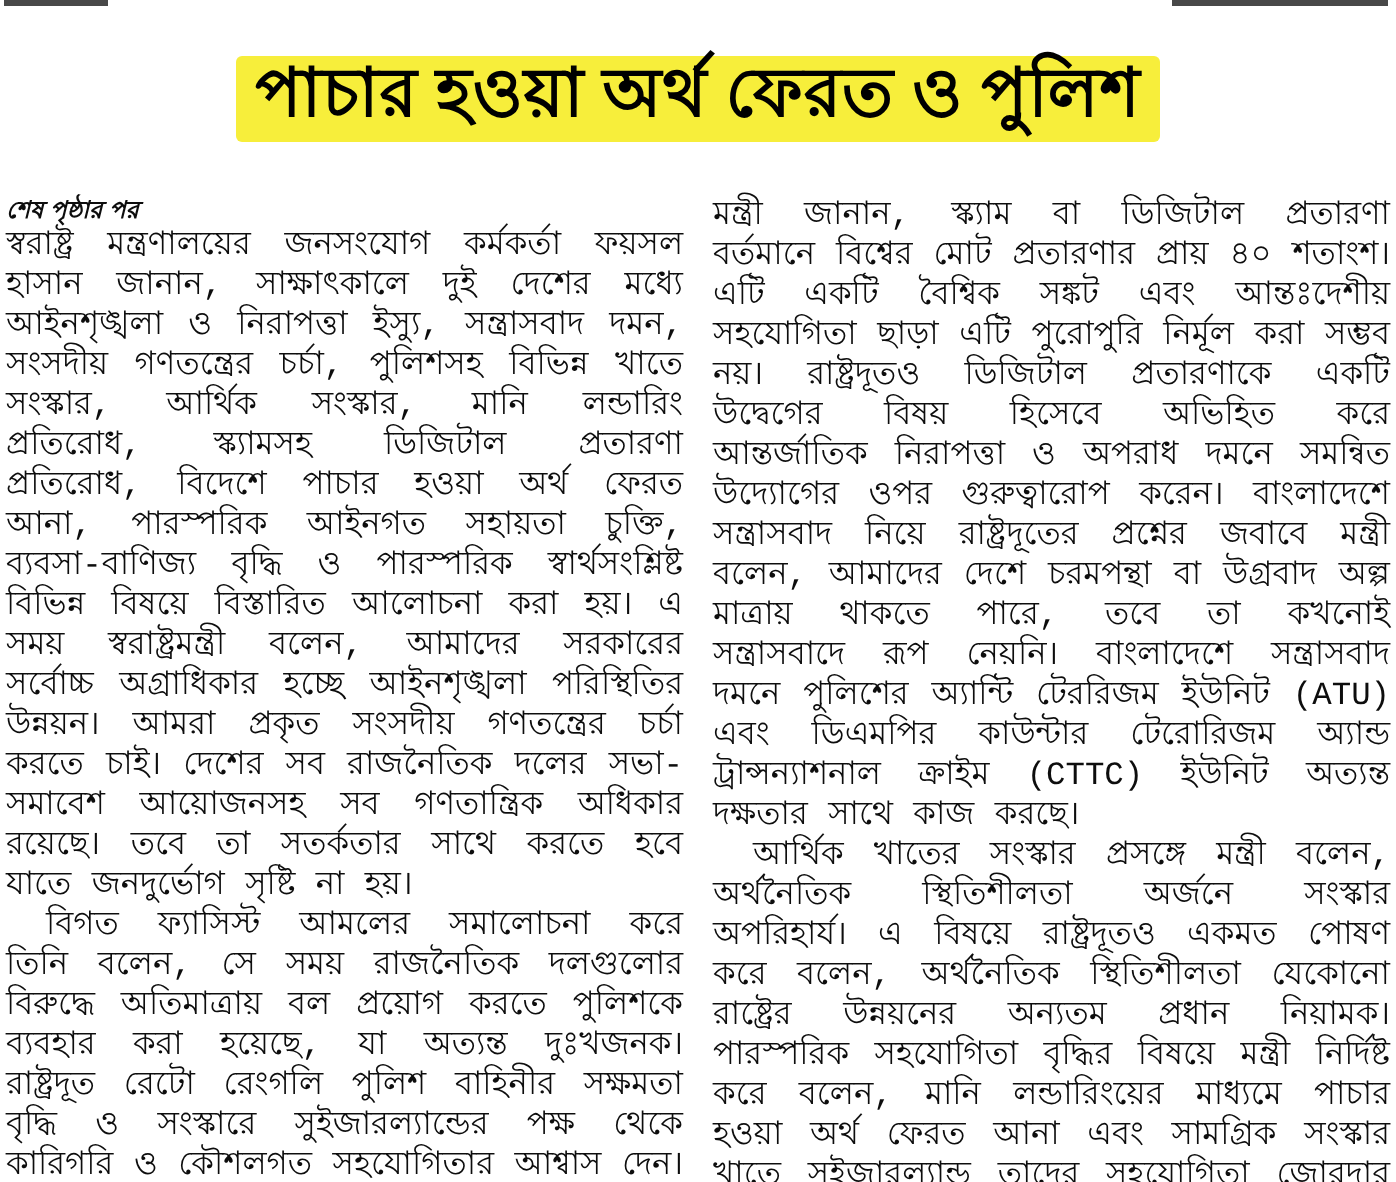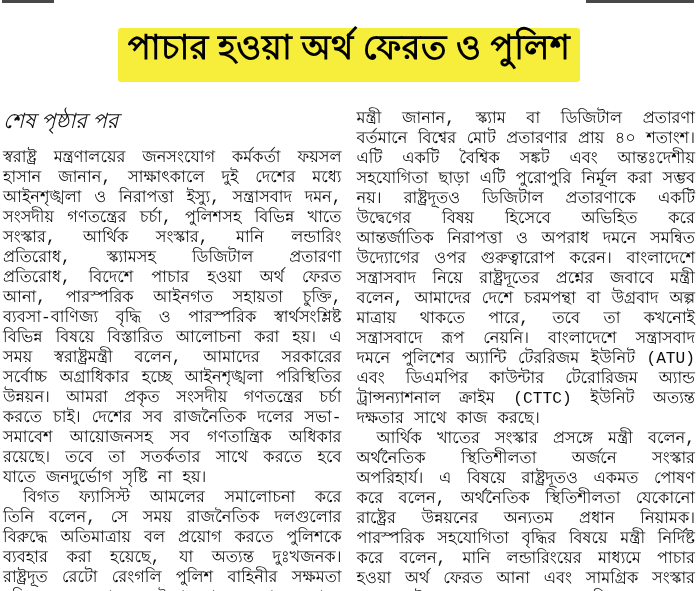--- a/index.html
+++ b/index.html
@@ -29,21 +29,21 @@
   .headline-wrap {
     text-align: center;
     margin-top: 5px;
     line-height: 1;
   }
   .headline {
     display: inline-block;
     font-size: 34px;
     font-weight: 700;
     letter-spacing: 0.5px;
-    padding: 3px 10px 17px 10px;
+    padding: 3px 10px 6px 10px;
     border-radius: 3px;
     color: #000000;
   }
 
   .columns {
     display: flex;
     gap: 15px;
     padding: 3px 3px 0 3px;
     margin-top: 1px;
   }
@@ -55,24 +55,24 @@
     word-spacing: 0.5px;
   }
   .col p {
     margin: 0;
     font-family: Liberation Mono, monospace;
   }
   .col p.indent {
     text-indent: 20px;
   }
   .continuation-label {
-    font-weight: 400;
+    font-weight: 700;
     font-style: italic;
-    font-size: 21px;
-    margin-bottom: 14px;
+    font-size: 12px;
+    margin-bottom: 1px;
   }
 </style>
 </head>
 <body>
 
 <div class="top-artifact left"></div>
 <div class="top-artifact right"></div>
 
 <div class="headline-wrap">
   <h1 class="headline" style="background-color: rgb(247, 238, 59);">পাচার হওয়া অর্থ ফেরত ও পুলিশ</h1>

